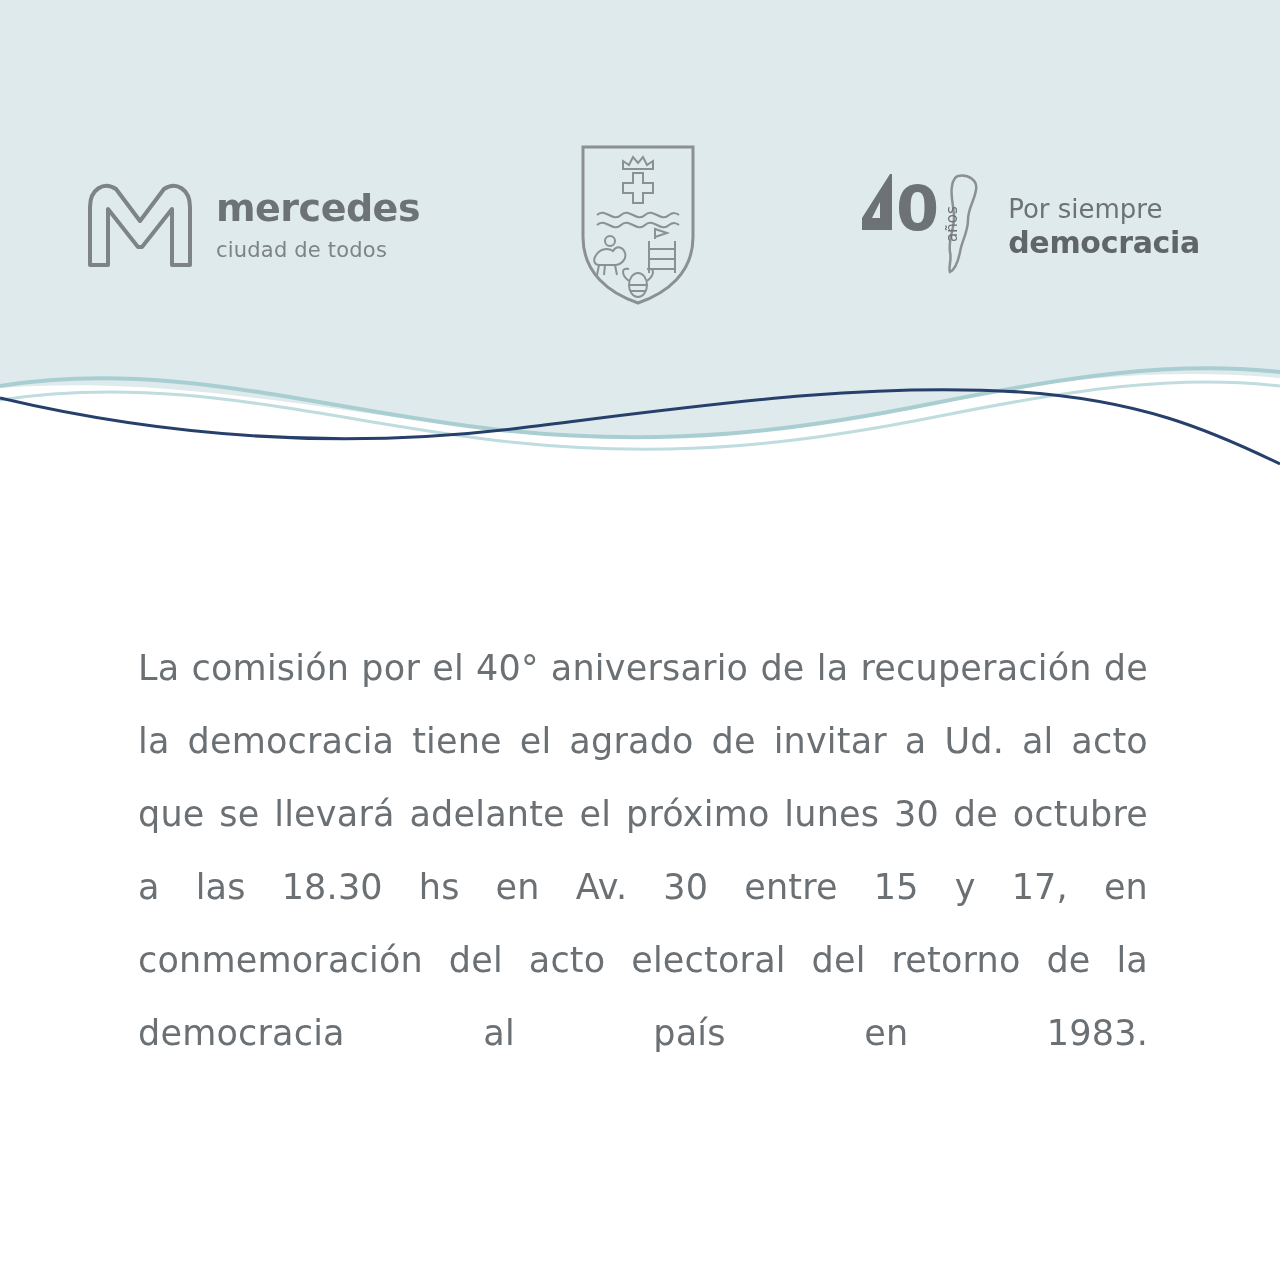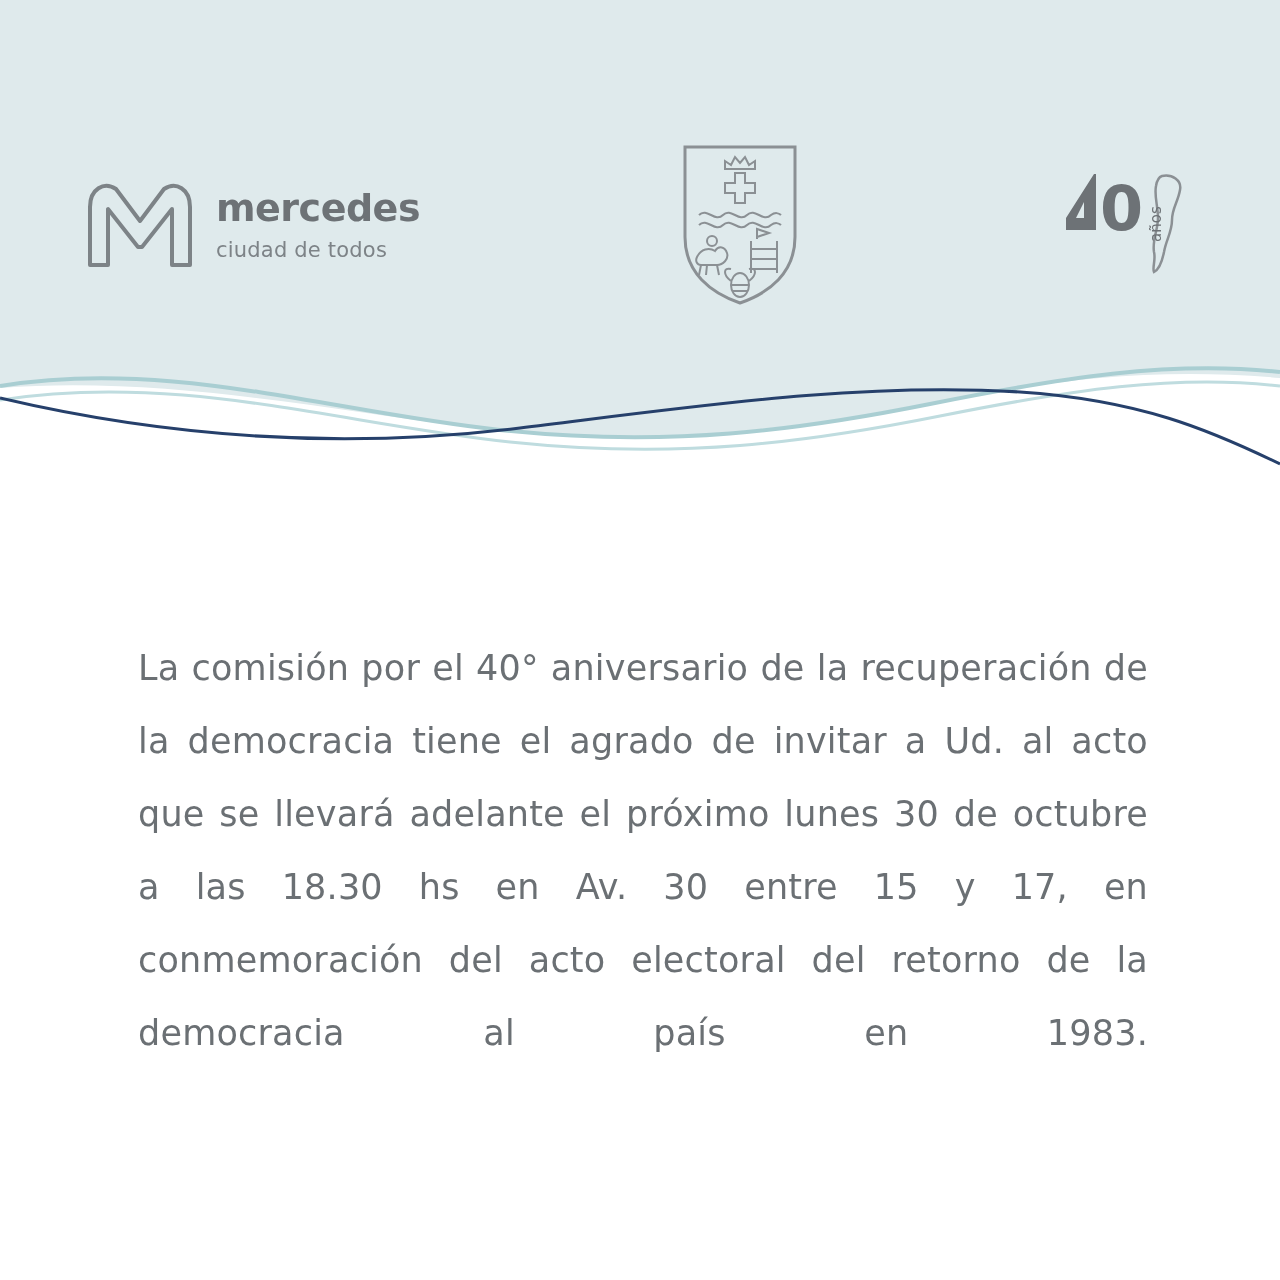--- a/index.html
+++ b/index.html
@@ -192,18 +192,22 @@
         <svg width="140" height="110" viewBox="0 0 140 110">
 
           <path d="M36,6 L36,62 L6,62 L6,50 L34,6 Z M16,50 L24,50 L24,34 Z" fill="#6d7276"></path>
           <text x="40" y="62" font-family="DejaVu Sans, sans-serif" font-size="62" font-weight="bold" fill="#6d7276">0</text>
 
           <path d="M102,8 C112,6 122,12 120,22 C118,34 112,40 112,52 C112,64 106,72 104,84 C102,94 98,102 94,104 C92,100 96,92 94,84 C92,72 98,62 98,50 C98,38 94,28 96,18 C97,12 99,9 102,8 Z" fill="none" stroke="#8b9094" stroke-width="2.5"></path>
 
           <text x="101" y="74" font-family="DejaVu Sans, sans-serif" font-size="15" fill="#6d7276" transform="rotate(-90 101 74)">años</text>
         </svg>
       </span>
+      <span class="dem-text">
+        <span class="dem-top">Por siempre</span>
+        <span class="dem-bottom">democracia</span>
+      </span>
     </div>
 
   </div>
 </div>
 
 <div id="invitation-text">La comisión por el 40° aniversario de la recuperación de la democracia tiene el agrado de invitar a Ud. al acto que se llevará adelante el próximo lunes 30 de octubre a las 18.30 hs en Av. 30 entre 15 y 17, en conmemoración del acto electoral del retorno de la democracia al país en 1983.</div>
 
 </body></html>

